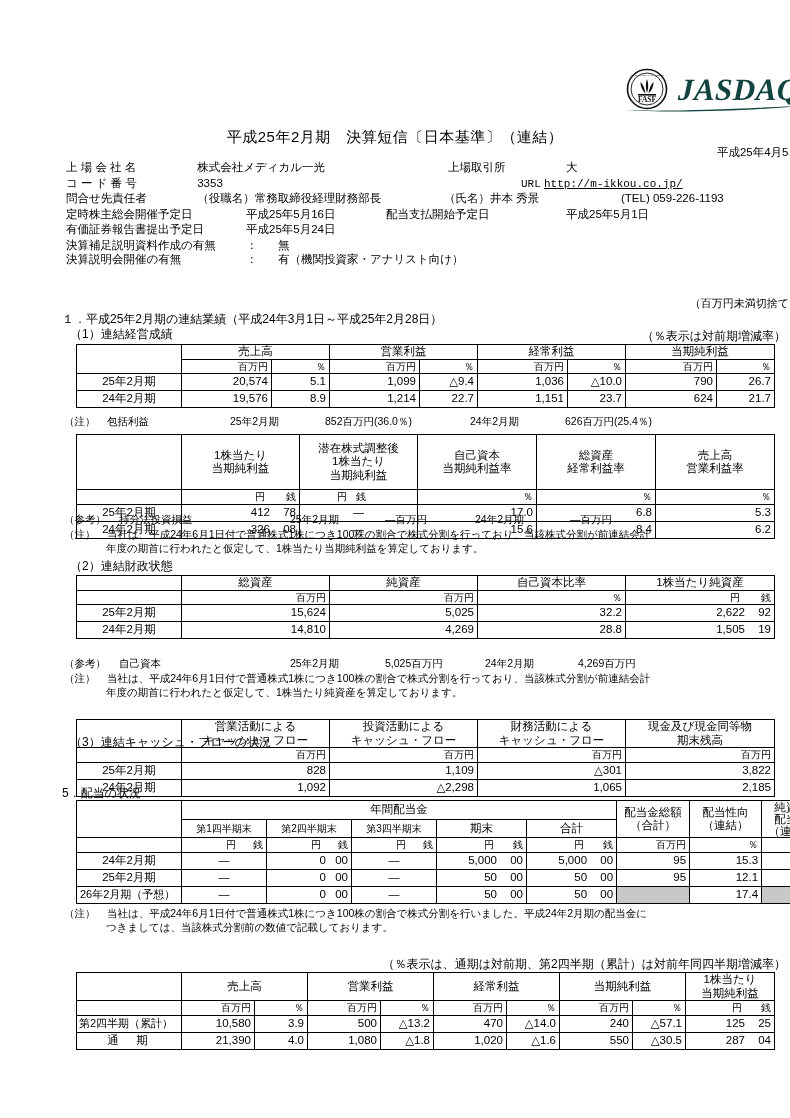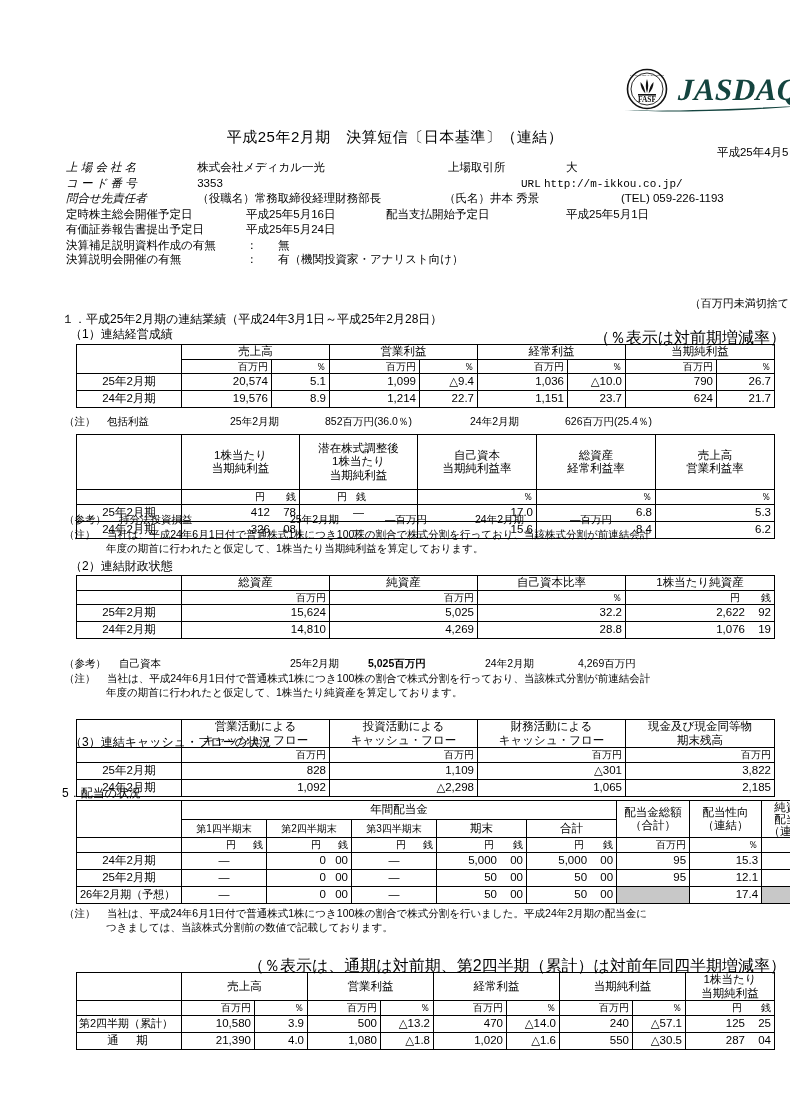--- a/index.html
+++ b/index.html
@@ -80,29 +80,28 @@
     left: 66px;
     top: 160px;
     width: 710px;
     font-size: 11.5px;
     line-height: 15.6px;
   }
   .hdr-line { position: relative; height: 15.6px; white-space: nowrap; }
   .hdr-lbl {
     display: inline-block;
     width: 128px;
-    font-style: italic;
   }
   .at { position: absolute; }
   .c-exch { left: 382px; }
   .c-val1 { left: 500px; }
   .c-url  { left: 455px; }
   .c-name { left: 360px; }
   .c-tel  { left: 555px; }
-  .underline { }
+  .underline { text-decoration: underline; }
   .mono { font-family: "Liberation Mono", "DejaVu Sans Mono", monospace; font-size: 11px; }
 
   .note-right {
     position: absolute;
     top: 296px;
     right: 22px;
     font-size: 11px;
   }
 
   
@@ -114,21 +113,21 @@
   }
   .sub {
     position: absolute;
     left: 70px;
     font-size: 12px;
     white-space: nowrap;
   }
   .sec-right {
     position: absolute;
     right: 36px;
-    font-size: 16px;
+    font-size: 12px;
     white-space: nowrap;
   }
 
   
   table.fin {
     position: absolute;
     border-collapse: collapse;
     table-layout: fixed;
     font-size: 11px;
   }
@@ -462,34 +461,34 @@
             </div>
       </td>
     </tr>
     <tr>
       <td class="rowlbl">24年2月期</td>
       <td class="num">14,810</td>
       <td class="num">4,269</td>
       <td class="num">28.8</td>
       <td class="num">
         <div class="pairnum">
-              <span class="a">1,076</span>
+              <span class="a">1,505</span>
               <span class="b">19</span>
             </div>
       </td>
     </tr>
   </tbody>
     </table>
 
   <div class="fn" style="left:64px; top:656px;">
     <span class="fn-lbl" style="width:52px">（参考）</span>
     <span>自己資本</span>
   </div>
   <div class="fn" style="left:290px; top:656px;">25年2月期</div>
-  <div class="fn" style="left:368px; top:656px;font-weight:bold;">5,025百万円</div>
+  <div class="fn" style="left:385px; top:656px;">5,025百万円</div>
   <div class="fn" style="left:485px; top:656px;">24年2月期</div>
   <div class="fn" style="left:578px; top:656px;">4,269百万円</div>
 
   <div class="fn" style="left:64px; top:671px;">
     <span class="fn-lbl">（注）</span>
     <span>当社は、平成24年6月1日付で普通株式1株につき100株の割合で株式分割を行っており、当該株式分割が前連結会計</span>
   </div>
   <div class="fn fn-indent" style="left:64px; top:685px;">年度の期首に行われたと仮定して、1株当たり純資産を算定しております。</div>
 
   <div class="sub" style="top:734px">（3）連結キャッシュ・フローの状況</div>

